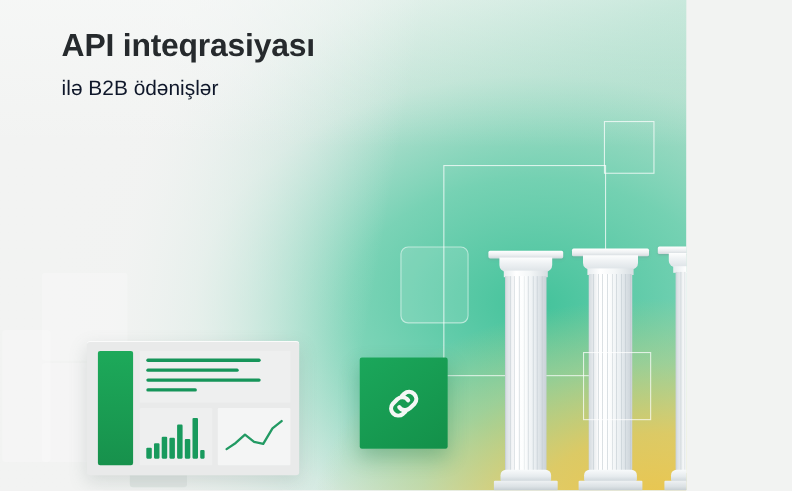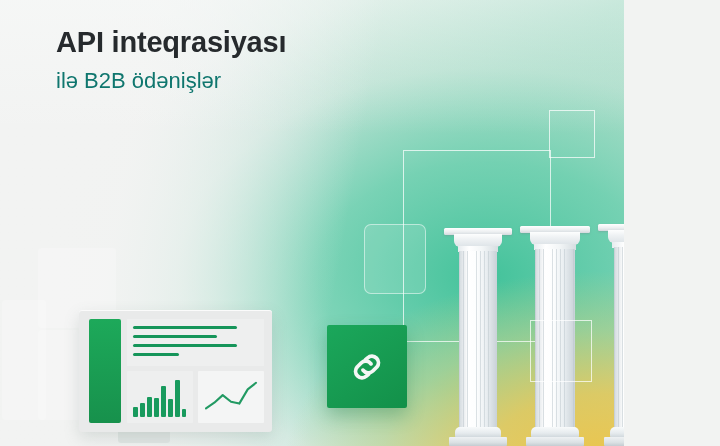--- a/index.html
+++ b/index.html
@@ -52,21 +52,21 @@
   #sq-col-overlay{left:530px;top:320px;width:62px;height:62px;}
   #sq-right-edge{left:690px;top:190px;width:40px;height:120px;border-radius:3px;}
 
   
   #headline{position:absolute;left:56px;top:22px;z-index:40;}
   .h-line1{
     font-size:29px;font-weight:700;color:#262a2d;
     letter-spacing:-0.2px;line-height:40px;white-space:nowrap;
   }
   .h-line2{
-    font-size:22px;font-weight:400;color:#0f766e;
+    font-size:19px;font-weight:400;color:#0f172a;
     letter-spacing:0px;line-height:38px;white-space:nowrap;
   }
 
   
   #dashboard{
     position:absolute;left:79px;top:310px;width:193px;height:122px;
     background:#e9eaea;border-radius:3px;
     box-shadow:0 6px 16px rgba(90,110,105,0.18), 0 1px 0 rgba(255,255,255,0.8) inset;
     z-index:30;overflow:hidden;
   }

